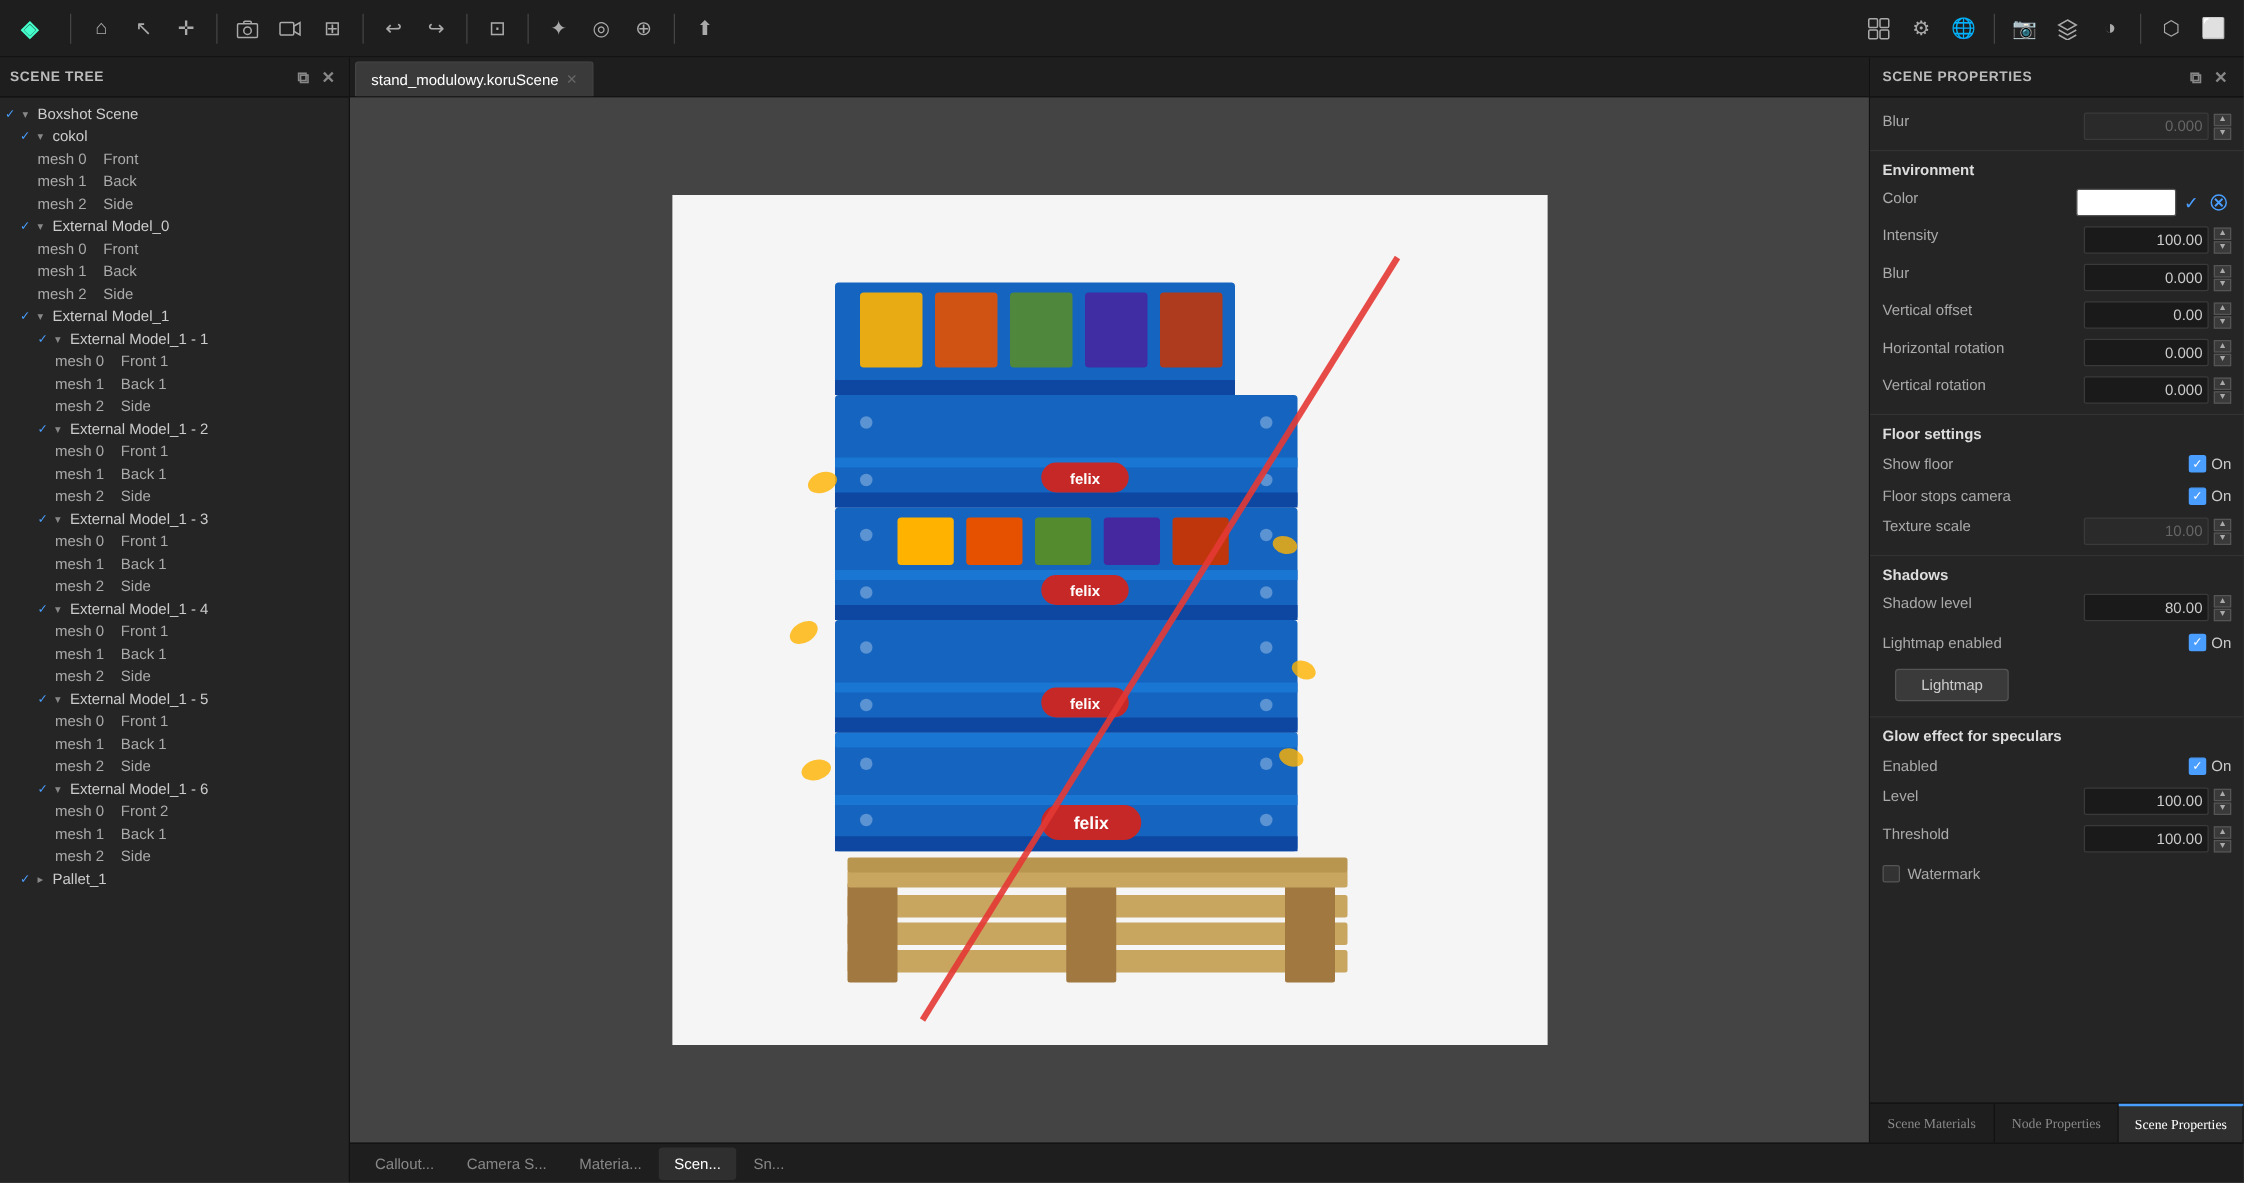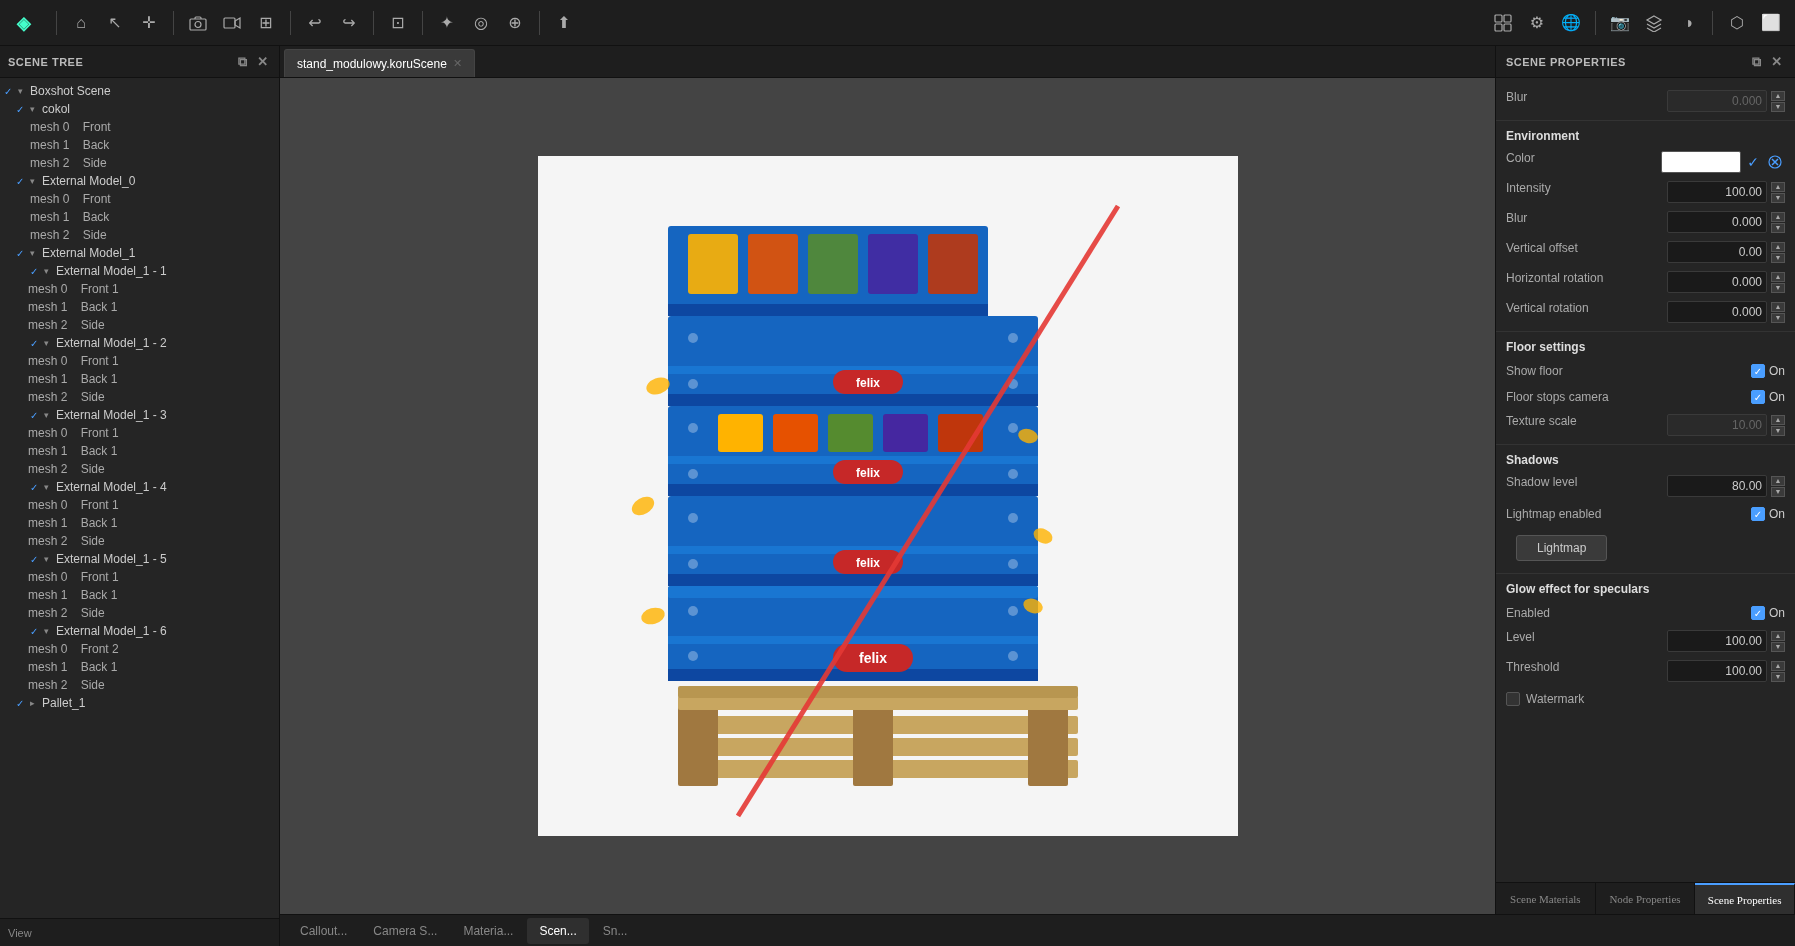--- a/index.html
+++ b/index.html
@@ -72,21 +72,21 @@
       padding: 2px 4px;
       cursor: pointer;
       white-space: nowrap;
     }
     .tree-check { color: #4a9eff; font-size: 10px; margin-right: 2px; width: 12px; flex-shrink: 0; }
     .tree-arrow { color: #888; font-size: 9px; margin-right: 2px; width: 10px; flex-shrink: 0; }
     .tree-label { color: #ccc; font-size: 12px; }
     .tree-sublabel { color: #aaa; font-size: 12px; }
     .indent1 { padding-left: 16px; }
     .indent2 { padding-left: 30px; }
-    .indent3 { padding-left: 28px; }
+    .indent3 { padding-left: 44px; }
 
     #scene-tree-footer {
       height: 28px;
       background: #1e1e1e;
       border-top: 1px solid #111;
       display: flex; align-items: center; padding: 0 8px;
     }
     #scene-tree-footer span {
       font-size: 11px; color: #888; cursor: pointer;
     }
@@ -509,23 +509,20 @@
       <div class="tree-item indent3">
         <span class="tree-sublabel">mesh 2&nbsp;&nbsp;&nbsp;&nbsp;Side</span>
       </div>
 
       <div class="tree-item indent1">
         <span class="tree-check">✓</span>
         <span class="tree-arrow">▸</span>
         <span class="tree-label">Pallet_1</span>
       </div>
     </div>
-    <div id="scene-tree-footer">
-      <span>View</span>
-    </div>
   </div>
 
   <div style="display:flex; flex:1; flex-direction:column; overflow:hidden;">
     <div style="display:flex; flex:1; overflow:hidden;">
 
       <div id="viewport-area">
         <div id="viewport-tabs">
           <div class="vtab active">
             <span>stand_modulowy.koruScene</span>
             <span class="vtab-close">✕</span>

